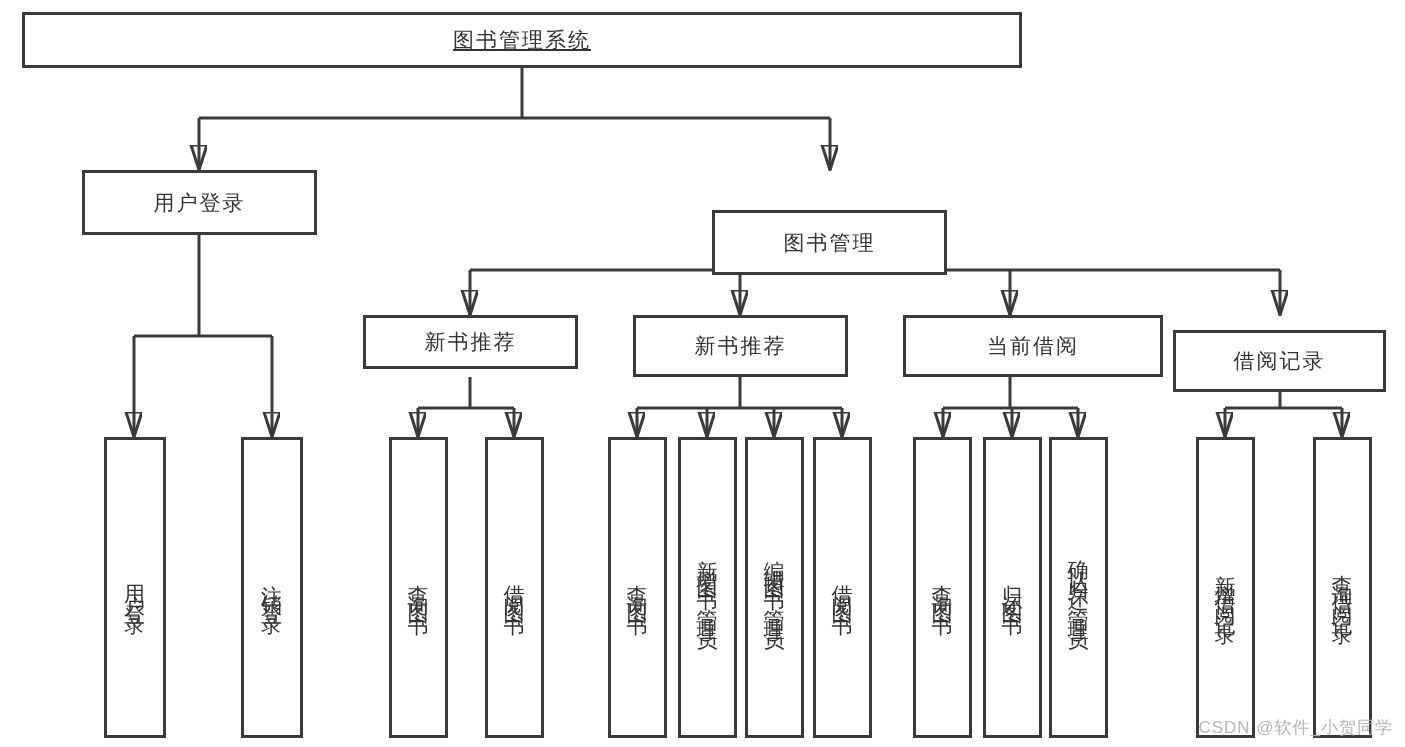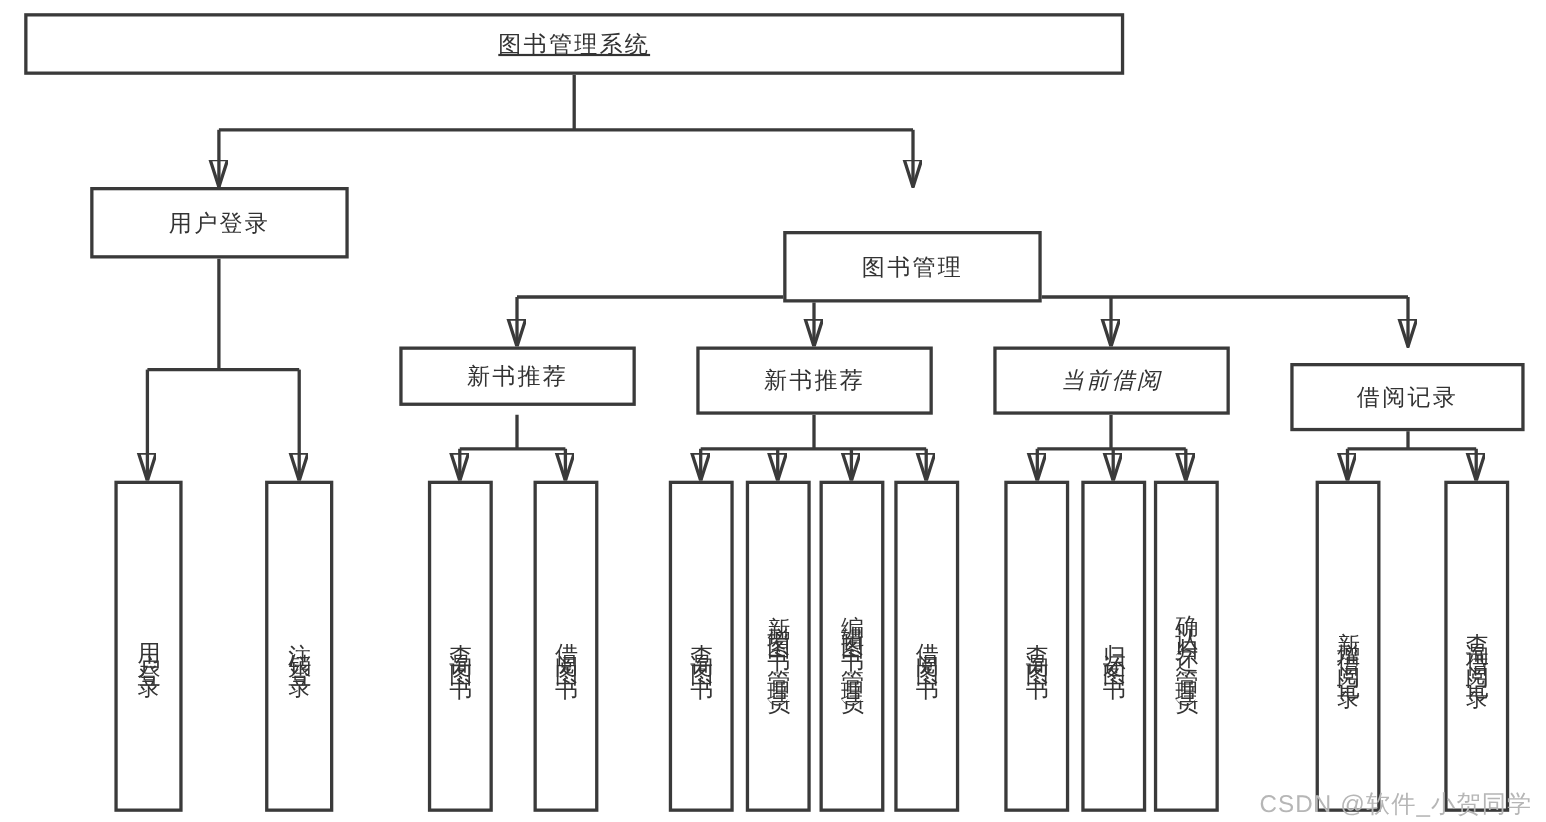--- a/index.html
+++ b/index.html
@@ -49,42 +49,42 @@
     line-height: 1;
   }
   
   .n-root  { left: 22px;  top: 12px;  width: 1000px; height: 56px; text-decoration: underline; }
   
   .n-login { left: 82px;  top: 170px; width: 235px; height: 65px; }
   .n-mgmt  { left: 712px; top: 170px; width: 235px; height: 65px; margin-top: 40px; }
   
   .n-newbook { left: 363px;  top: 315px; width: 215px; height: 54px; }
   .n-borrow  { left: 633px;  top: 315px; width: 215px; height: 62px; }
-  .n-current { left: 903px;  top: 315px; width: 215px; height: 62px; font-style: italic; }
+  .n-current { left: 903px;  top: 315px; width: 260px; height: 62px; }
   .n-records { left: 1173px; top: 330px; width: 213px; height: 62px; }
   
   .leaf { top: 437px; height: 301px; width: 59px; }
   .l-u1 { left: 104px; width: 62px; }
   .l-u2 { left: 241px; width: 62px; }
   .l-n1 { left: 389px; }
   .l-n2 { left: 485px; }
   .l-b1 { left: 608px; }
   .l-b2 { left: 678px; }
   .l-b3 { left: 745px; }
   .l-b4 { left: 813px; }
   .l-c1 { left: 913px; }
   .l-c2 { left: 983px; }
   .l-c3 { left: 1049px; }
   .l-r1 { left: 1196px; }
   .l-r2 { left: 1313px; }
   .watermark {
     position: absolute;
     right: 12px;
     top: 716px;
-    font-size: 22px;
+    font-size: 17px;
     color: #b6b6b6;
     letter-spacing: 1px;
     z-index: 5;
     white-space: nowrap;
   }
 </style>
 </head>
 <body>
 
 <div class="canvas">

